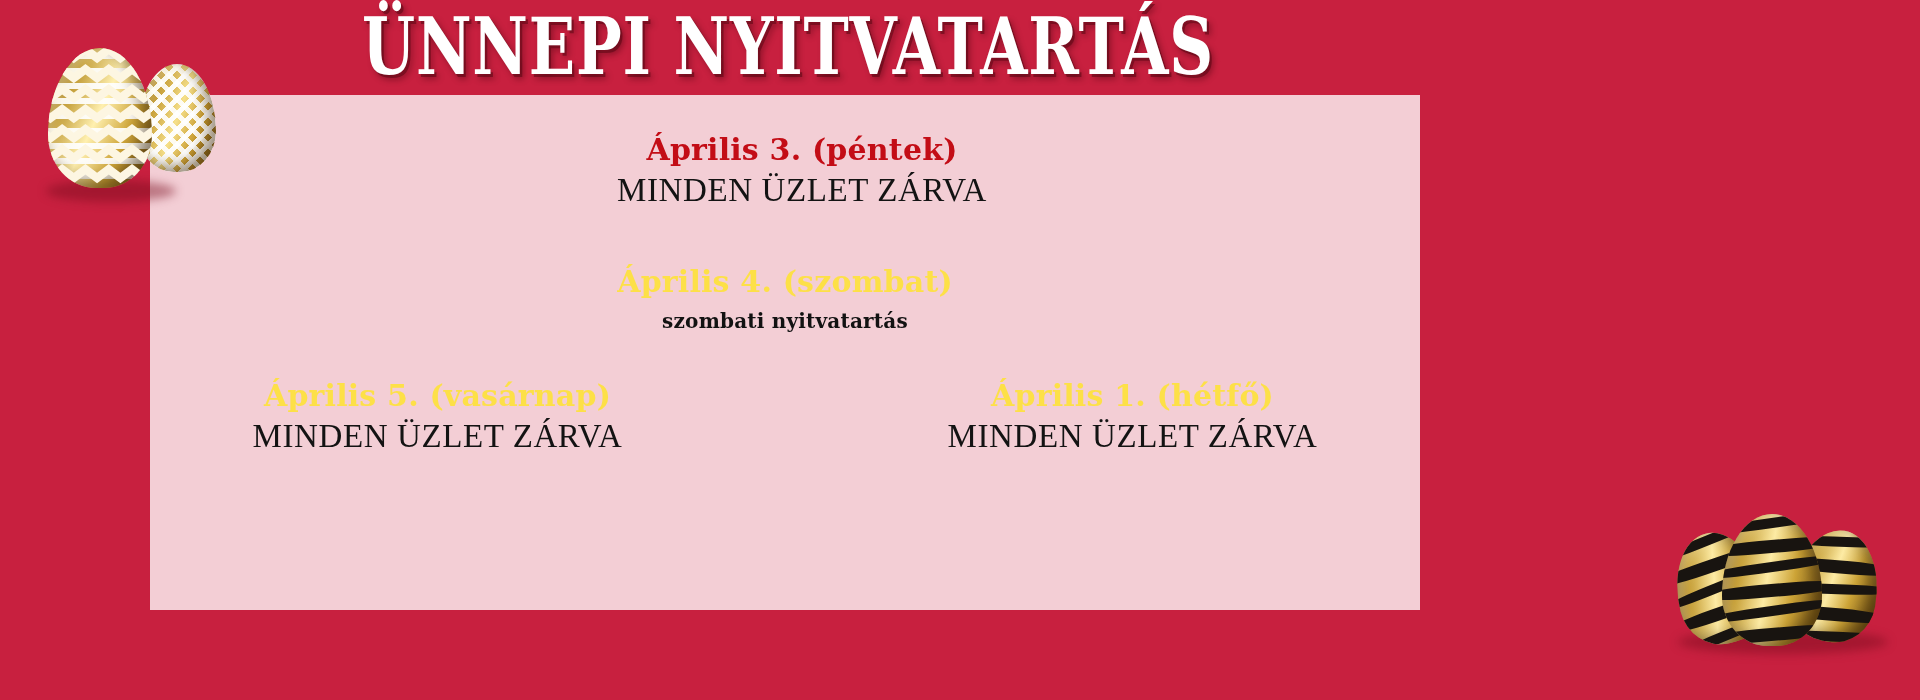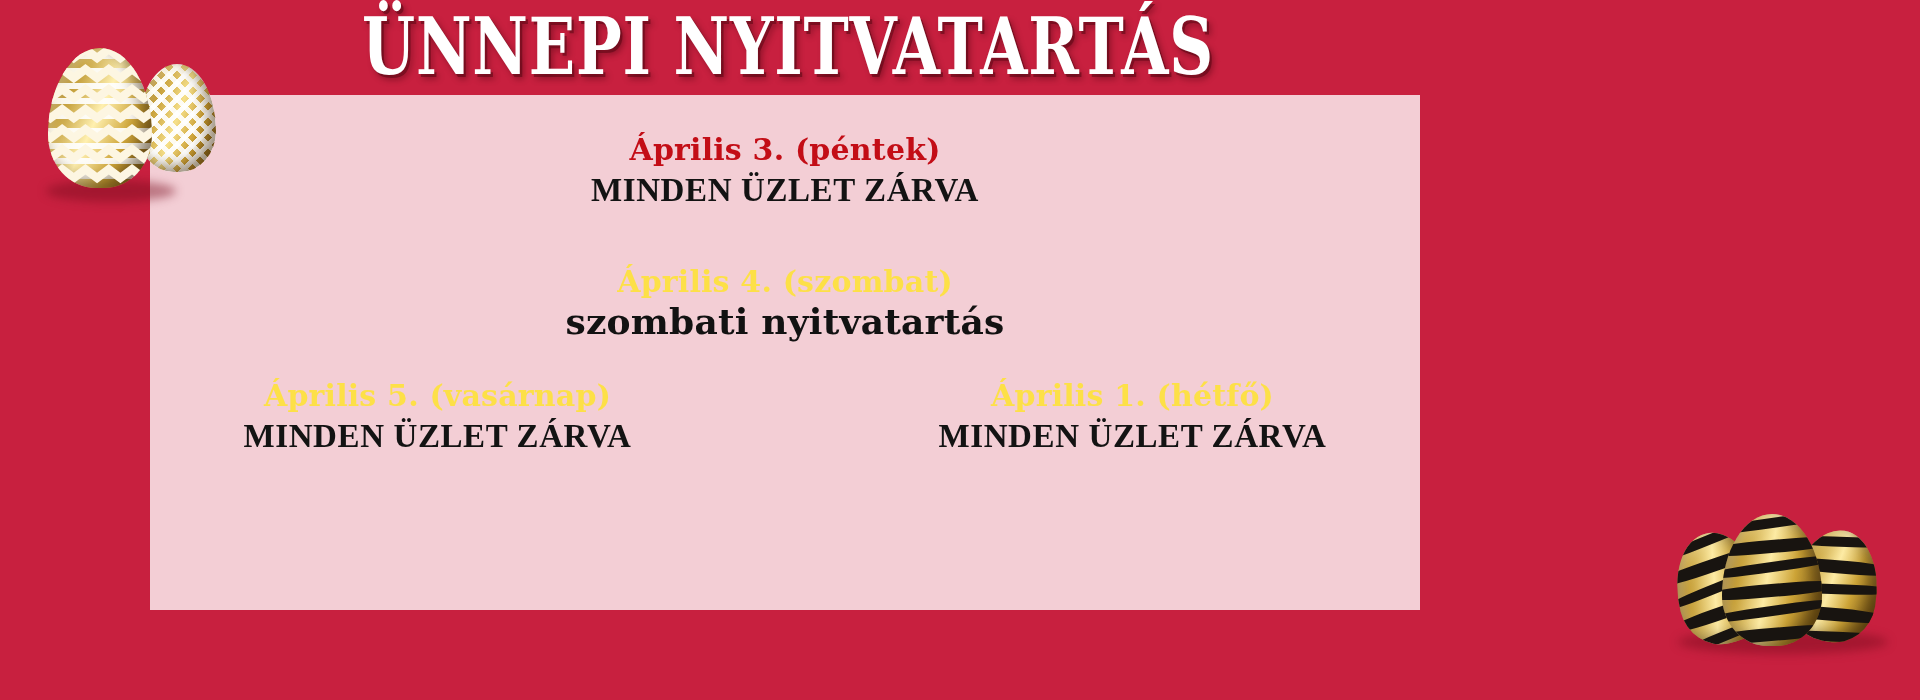--- a/index.html
+++ b/index.html
@@ -49,38 +49,38 @@
     font-weight:bold;
     font-size:30px;
     line-height:38px;
     letter-spacing:.2px;
     white-space:nowrap;
   }
   .date.dark{color:#c30d16;}
   .date.bright{color:#fde047;}
   .status-serif{
     font-family:"Liberation Serif", serif;
-    font-weight:bold;
+    font-weight:normal;
     font-size:33px;
     line-height:42px;
     color:#131313;
     letter-spacing:.6px;
     white-space:nowrap;
   }
   .status-slab{
     font-family:"DejaVu Serif", serif;
     font-weight:bold;
-    font-size:36px;
+    font-size:20px;
     line-height:40px;
     color:#121212;
     letter-spacing:.2px;
     white-space:nowrap;
   }
 
-  #block1{position:absolute;top:36px;left:0;}
+  #block1{position:absolute;top:36px;left:17px;}
   #block2{position:absolute;top:168px;left:0;}
   #row3{position:absolute;top:282px;left:0;width:100%;display:flex;}
   #row3 .col{flex:1 1 50%;text-align:center;}
   #row3 .col.left{padding-right:60px;}
   #row3 .col.right{padding-left:60px;}
 
   
   .egg{position:absolute;border-radius:50% 50% 46% 46% / 62% 62% 38% 38%;}
   .egg-shadow{
     position:absolute;border-radius:50%;

